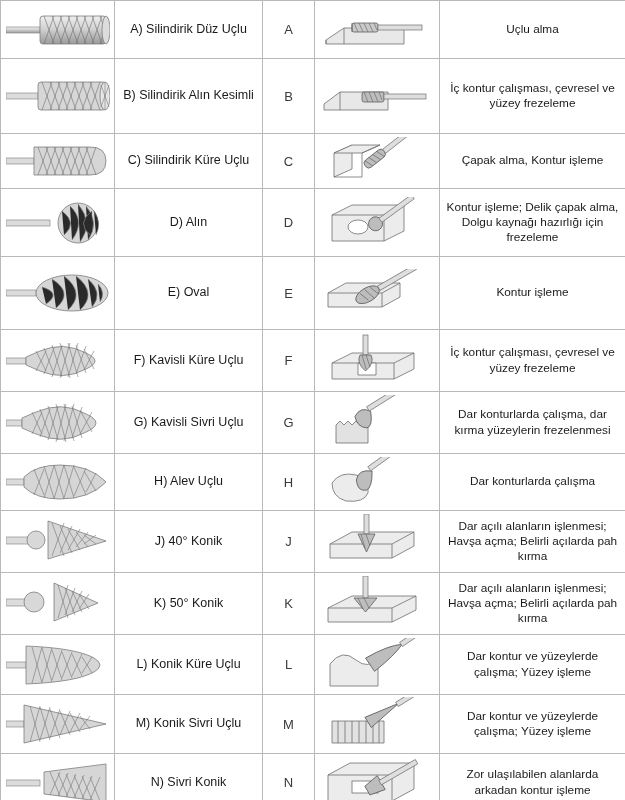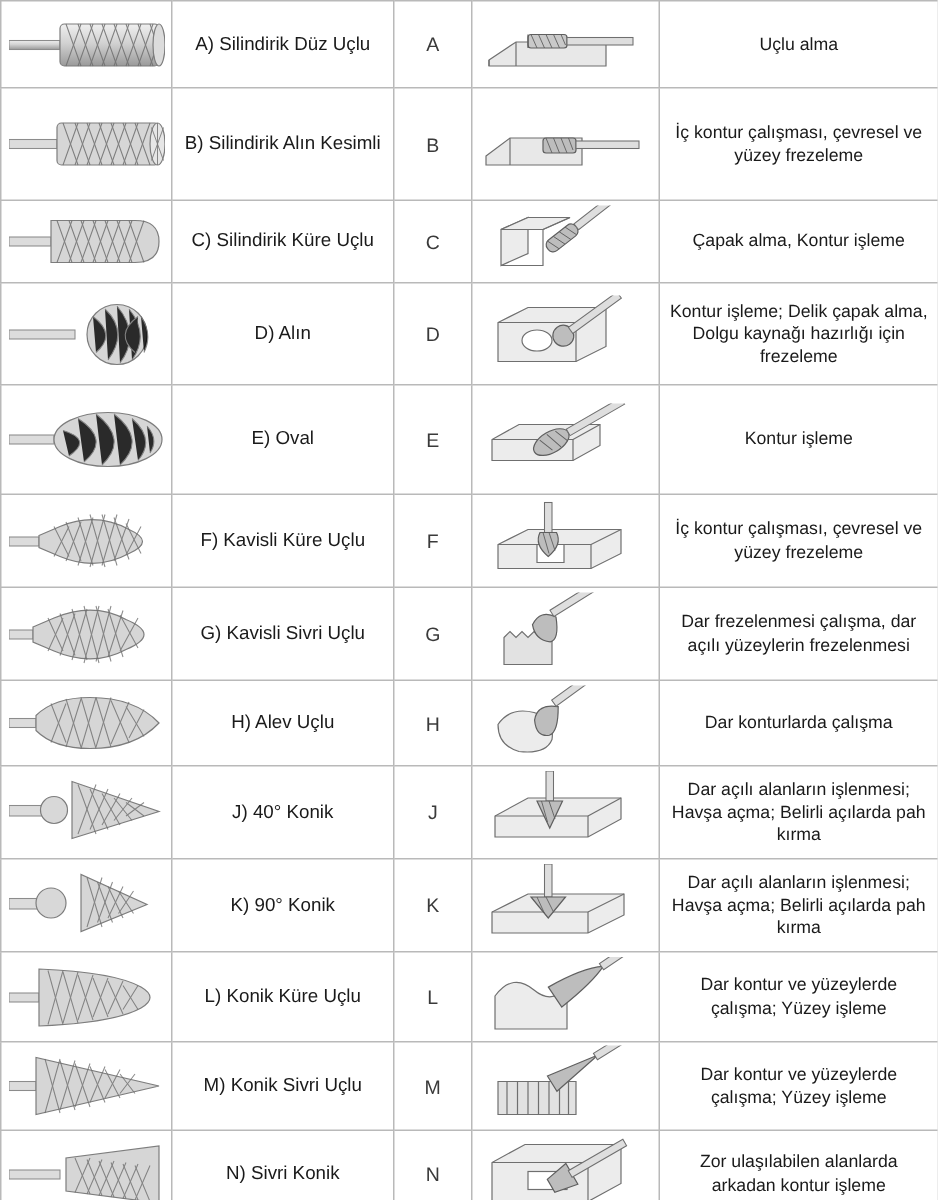--- a/index.html
+++ b/index.html
@@ -353,21 +353,21 @@
             <path d="M18 30 L22 26 L26 30 L30 26 L34 30 L38 26 L42 30 L46 26 L50 30 L50 48 L18 48 Z"></path>
           </g>
           <g transform="rotate(-32 48 24)">
             <path d="M40 16 Q50 10 56 20 Q50 34 44 32 Q36 26 40 16 Z" fill="#bdbdbd" stroke="#5f5f5f" stroke-width="0.8"></path>
             <rect x="55" y="14" width="46" height="5" fill="#dedede" stroke="#6f6f6f" stroke-width="0.7"></rect>
           </g>
         </svg>
       </div>
     </td>
     <td>
-          <div class="cell-desc">Dar frezelenmesi çalışma, dar açılı yüzeylerin frezelenmesi</div>
+          <div class="cell-desc">Dar konturlarda çalışma, dar kırma yüzeylerin frezelenmesi</div>
         </td>
   </tr>
 
   <tr style="height:57px">
     <td>
       <div class="cell-shape">
         <svg width="104" height="46" viewBox="0 0 104 46">
           <rect x="0" y="20" width="18" height="6" fill="#dcdcdc" stroke="#8c8c8c" stroke-width="0.7"></rect>
           <path d="M18 18 Q30 6 54 6 Q84 6 100 23 Q84 40 54 40 Q30 40 18 28 Z" fill="#d6d6d6" stroke="#7d7d7d" stroke-width="0.8"></path>
           <g stroke="#6f6f6f" stroke-width="0.7" opacity="0.8">
@@ -444,21 +444,21 @@
           <circle cx="28" cy="21" r="10" fill="#d8d8d8" stroke="#7d7d7d" stroke-width="0.8"></circle>
           <path d="M48 2 L48 40 L92 22 Z" fill="#d6d6d6" stroke="#7d7d7d" stroke-width="0.8"></path>
           <g stroke="#6f6f6f" stroke-width="0.7" opacity="0.8">
             <path d="M52 4 L62 37 M59 7 L69 34 M66 10 L76 31 M73 13 L83 28"></path>
             <path d="M62 4 L52 37 M69 7 L59 34 M76 10 L66 31 M83 13 L73 28"></path>
           </g>
         </svg>
       </div>
     </td>
     <td>
-          <div class="cell-name">K) 90° Konik</div>
+          <div class="cell-name">K) 50° Konik</div>
         </td>
     <td class="cell-letter">K</td>
     <td>
       <div class="cell-app">
         <svg width="118" height="56" viewBox="0 0 118 56">
           <g fill="#ececec" stroke="#6f6f6f" stroke-width="0.8">
             <path d="M10 46 L10 32 L34 20 L98 20 L98 34 L74 46 Z"></path>
             <path d="M10 32 L74 32 L74 46" fill="none"></path>
             <path d="M74 32 L98 20" fill="none"></path>
           </g>

